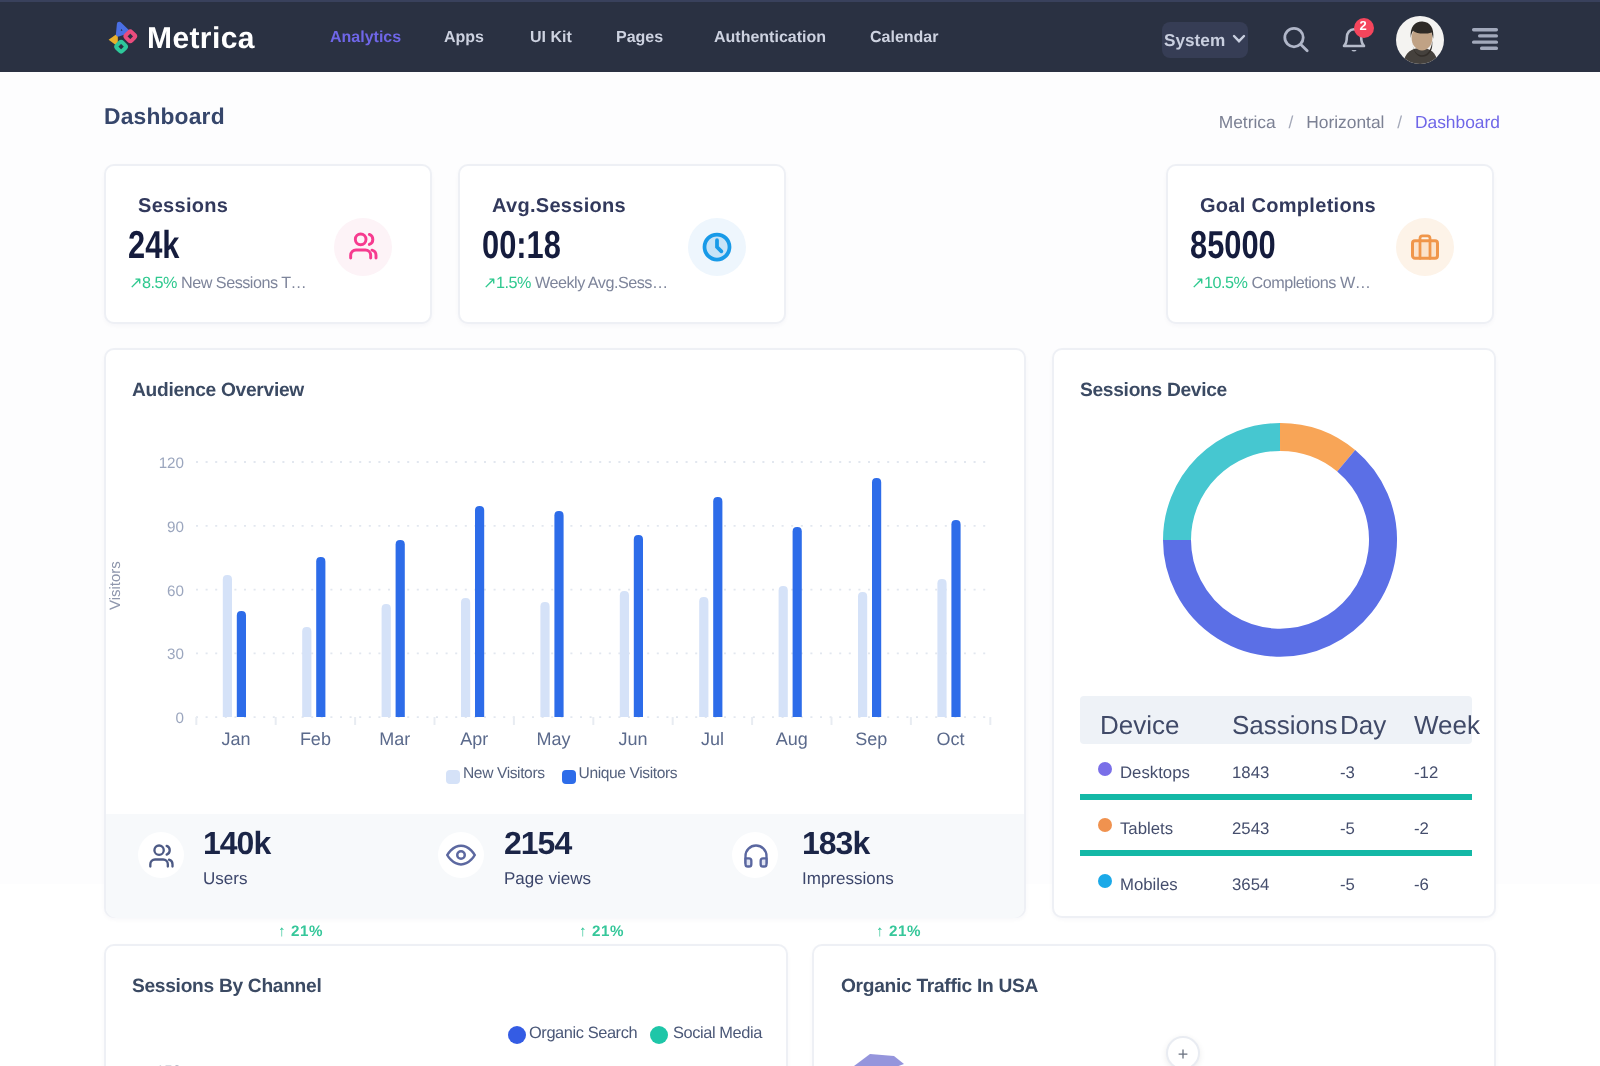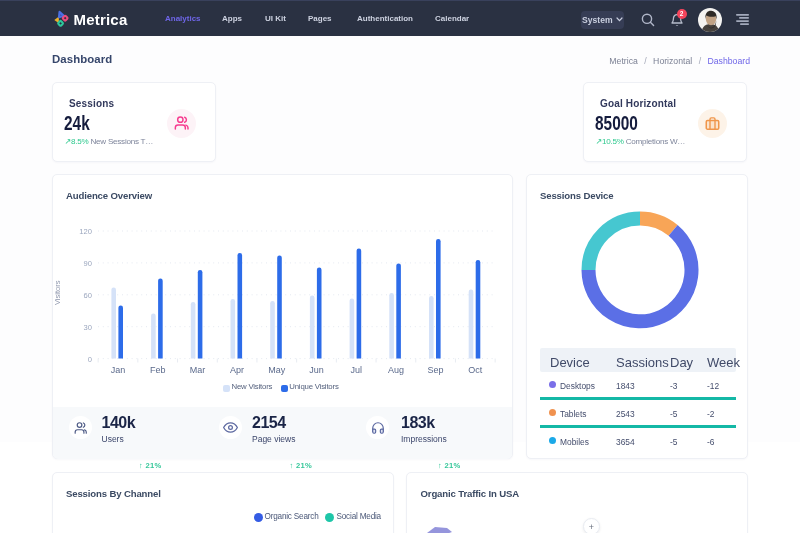--- a/index.html
+++ b/index.html
@@ -121,22 +121,33 @@
     <div class="icirc" style="background:#fdf3f7">
       <svg width="16" height="16" viewBox="0 0 24 24" fill="none" stroke="#f63b8f" stroke-width="2.2" stroke-linecap="round" stroke-linejoin="round">
         <path d="M17 21v-2a4 4 0 0 0-4-4H6a4 4 0 0 0-4 4v2"></path>
           <circle cx="9.5" cy="7" r="4"></circle>
         <path d="M16 3.3a4 4 0 0 1 0 7.5"></path>
           <path d="M21 21v-2a4 4 0 0 0-3-3.85"></path>
       </svg>
     </div>
     <div class="strend"><span class="green">↗8.5%</span> New Sessions T…</div>
   </div>
+  <div class="card scard" style="left:229px">
+    <div class="slabel">Avg.Sessions</div>
+    <div class="sval">00:18</div>
+    <div class="icirc" style="background:#eef6fd">
+      <svg width="15" height="15" viewBox="0 0 24 24">
+        <circle cx="12" cy="12" r="10" fill="#c7e3f7" stroke="#189ae8" stroke-width="3"></circle>
+        <path d="M12 6.5 V12 L15.5 15.5" fill="none" stroke="#189ae8" stroke-width="3" stroke-linecap="round"></path>
+      </svg>
+    </div>
+    <div class="strend"><span class="green">↗1.5%</span> Weekly Avg.Sess…</div>
+  </div>
   <div class="card scard" style="left:583px">
-    <div class="slabel">Goal Horizontal</div>
+    <div class="slabel">Goal Completions</div>
     <div class="sval">85000</div>
     <div class="icirc" style="background:#fdf3e8">
       <svg width="15" height="15" viewBox="0 0 24 24" fill="none" stroke="#f0964a" stroke-width="2.2" stroke-linecap="round" stroke-linejoin="round">
         <rect x="2" y="7" width="20" height="14" rx="2" fill="#fbe3cb" stroke-width="2.4"></rect>
         <path d="M16 21V5a2 2 0 0 0-2-2h-4a2 2 0 0 0-2 2v16"></path>
       </svg>
     </div>
     <div class="strend"><span class="green">↗10.5%</span> Completions W…</div>
   </div>
 

